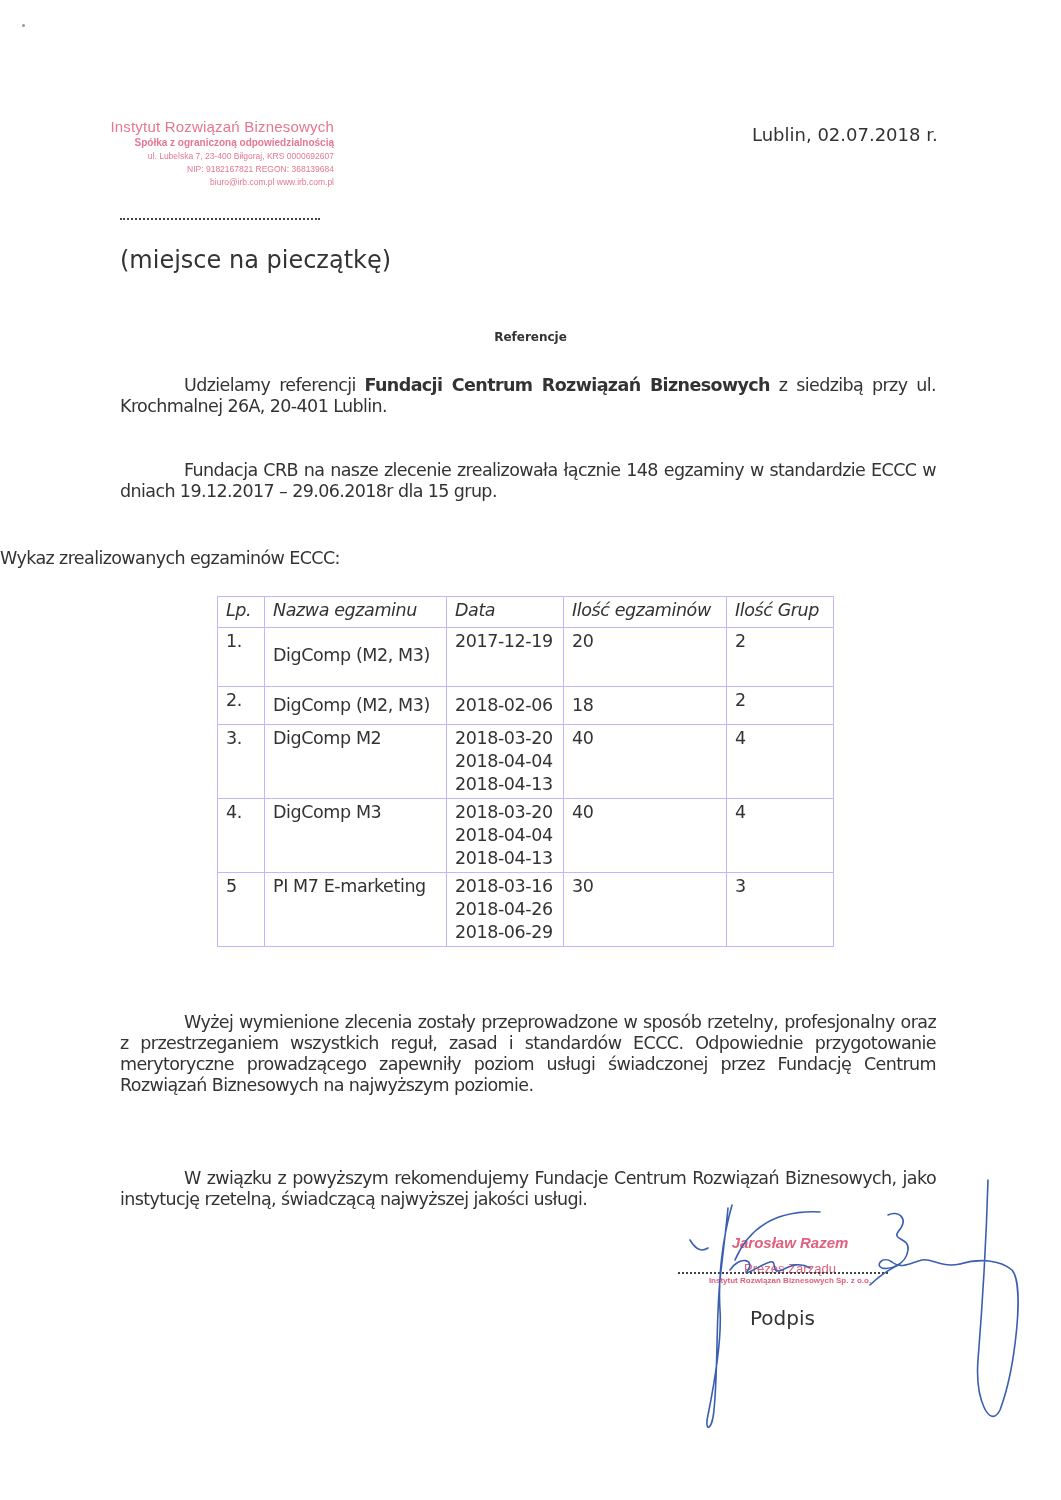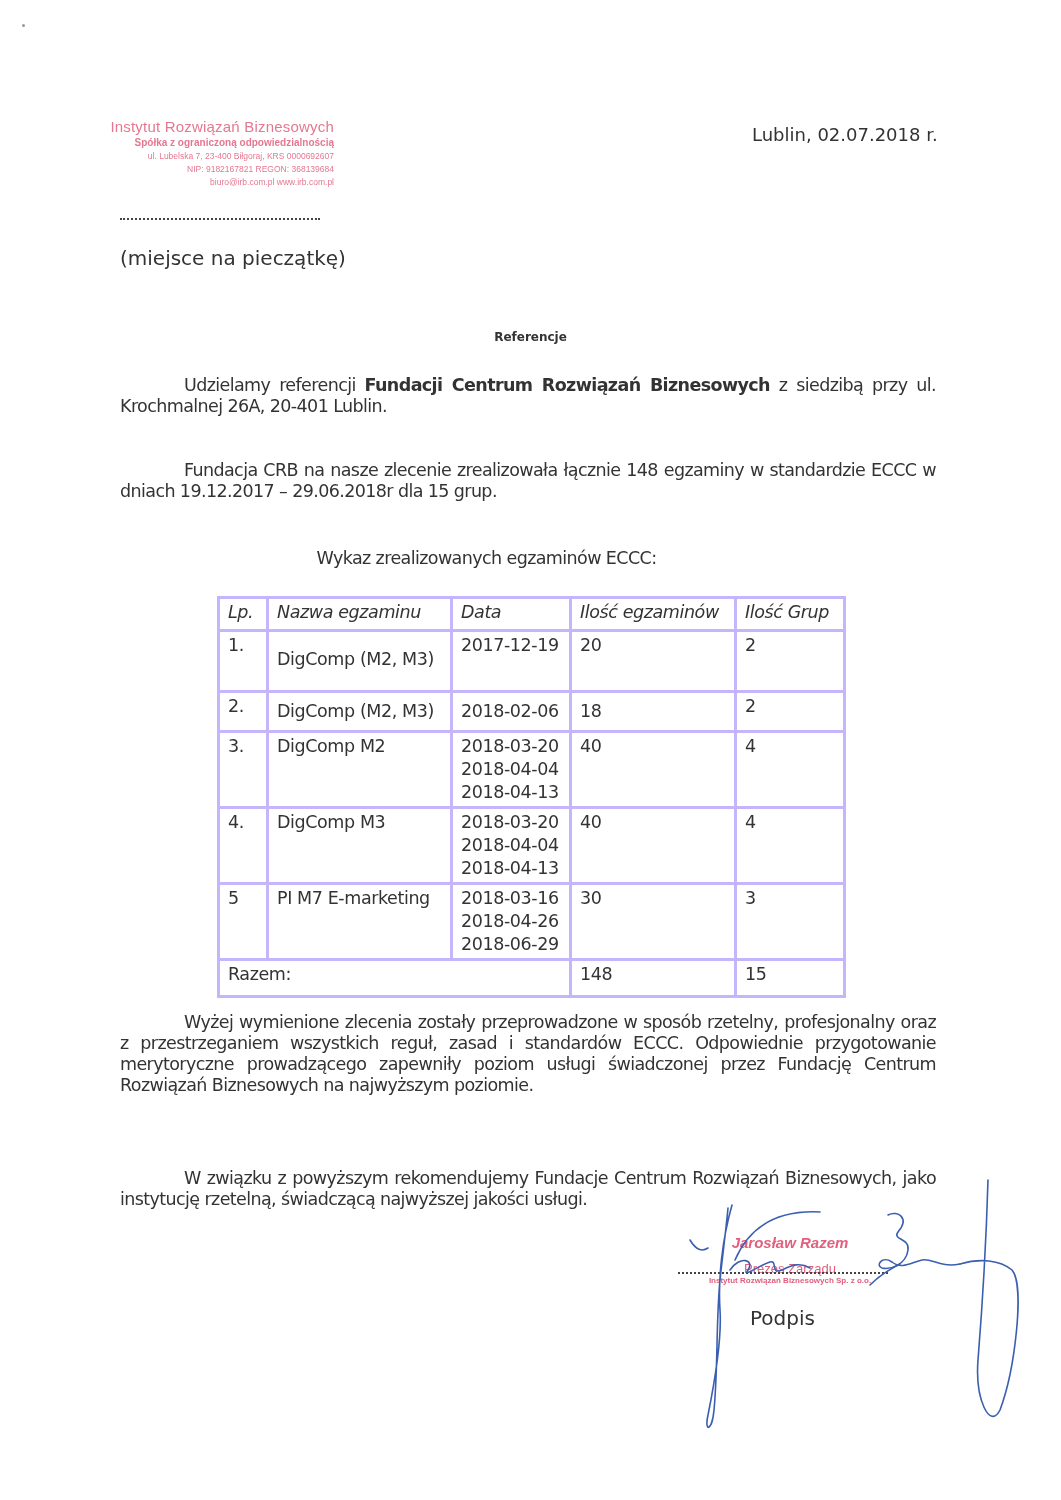--- a/index.html
+++ b/index.html
@@ -8,36 +8,36 @@
       font-family: "DejaVu Sans", sans-serif; color: #222;
     }
     .dot-speck { position: absolute; left: 22px; top: 24px; width: 3px; height: 3px; background: #999; border-radius: 50%; }
 
     .stamp { position: absolute; left: 84px; top: 118px; width: 250px; text-align: right; color: #e0607e; font-family: "Liberation Sans", sans-serif; opacity: 0.85; }
     .stamp .s-title { font-size: 15px; letter-spacing: 0.2px; }
     .stamp .s-sub { font-size: 10px; font-weight: bold; margin-top: 2px; }
     .stamp .s-line { font-size: 8.5px; margin-top: 3px; }
 
     .stamp-dots { position: absolute; left: 120px; top: 218px; width: 200px; border-bottom: 2px dotted #444; }
-    .stamp-caption { position: absolute; left: 120px; top: 246px; font-size: 20px; color: #333; }
+    .stamp-caption { position: absolute; left: 120px; top: 246px; font-size: 24px; color: #333; }
 
     .city-date { position: absolute; left: 752px; top: 124px; font-size: 18px; color: #333; }
 
     .doc-title { position: absolute; left: 0; width: 1061px; top: 330px; text-align: center; font-weight: bold; font-size: 12px; color: #333; }
 
     .para { position: absolute; left: 120px; width: 816px; font-family: "DejaVu Sans", sans-serif; font-size: 17.5px; line-height: 21px; color: #333; text-align: justify; letter-spacing: -0.6px; }
     .para .indent { display: inline-block; width: 64px; }
     .p1 { top: 375px; }
     .p2 { top: 460px; }
-    .list-caption { position: absolute; left: 0; width: 973px; top: 548px; text-align: center; font-size: 17.5px; color: #333; letter-spacing: -0.6px; }
+    .list-caption { position: absolute; left: 0; width: 973px; top: 548px; font-size: 17.5px; color: #333; letter-spacing: -0.6px; }
     .p3 { top: 1012px; }
     .p4 { top: 1168px; }
 
     table.exams { position: absolute; left: 217px; top: 596px; border-collapse: collapse; font-size: 17.5px; color: #333; letter-spacing: -0.4px; }
-    table.exams td, table.exams th { border: 3px solid #c4b5fd; padding: 2px 8px; vertical-align: top; text-align: left; font-weight: normal; line-height: 23px; }
+    table.exams td, table.exams th { border: 1px solid #c4b5fd; padding: 2px 8px; vertical-align: top; text-align: left; font-weight: normal; line-height: 23px; }
     table.exams th { font-style: italic; height: 26px; }
     .c-lp { width: 30px; }
     .c-name { width: 165px; }
     .c-date { width: 100px; }
     .c-count { width: 146px; }
     .c-groups { width: 90px; margin-left: 12px; }
     .row1 td { height: 40px; }
     .row1 .name-cell { padding-top: 16px; }
     .row2 td { height: 28px; }
     .row2 .date-cell, .row2 .name-cell, .row2 .count-cell { padding-top: 7px; }
@@ -132,25 +132,20 @@
       <td>5</td>
       <td>PI M7 E-marketing</td>
       <td>
         <div>2018-03-16</div>
         <div>2018-04-26</div>
         <div>2018-06-29</div>
       </td>
       <td>30</td>
       <td>3</td>
     </tr>
-    <tr class="total-row">
-      <td colspan="3">Razem:</td>
-      <td>148</td>
-      <td>15</td>
-    </tr>
   </tbody>
 </table>
 
 <div class="para p3"><span class="indent"></span><span>Wyżej wymienione zlecenia zostały przeprowadzone w sposób rzetelny, profesjonalny oraz z przestrzeganiem  wszystkich reguł, zasad i standardów ECCC. Odpowiednie przygotowanie merytoryczne prowadzącego zapewniły poziom usługi świadczonej przez Fundację Centrum Rozwiązań Biznesowych na najwyższym poziomie.</span></div>
 
 <div class="para p4"><span class="indent"></span><span>W związku z powyższym rekomendujemy Fundacje Centrum Rozwiązań Biznesowych, jako instytucję rzetelną, świadczącą najwyższej jakości usługi.</span></div>
 
 <div class="sig-stamp">
   <div class="name">Jarosław Razem</div>
   <div class="role">Prezes Zarządu</div>

